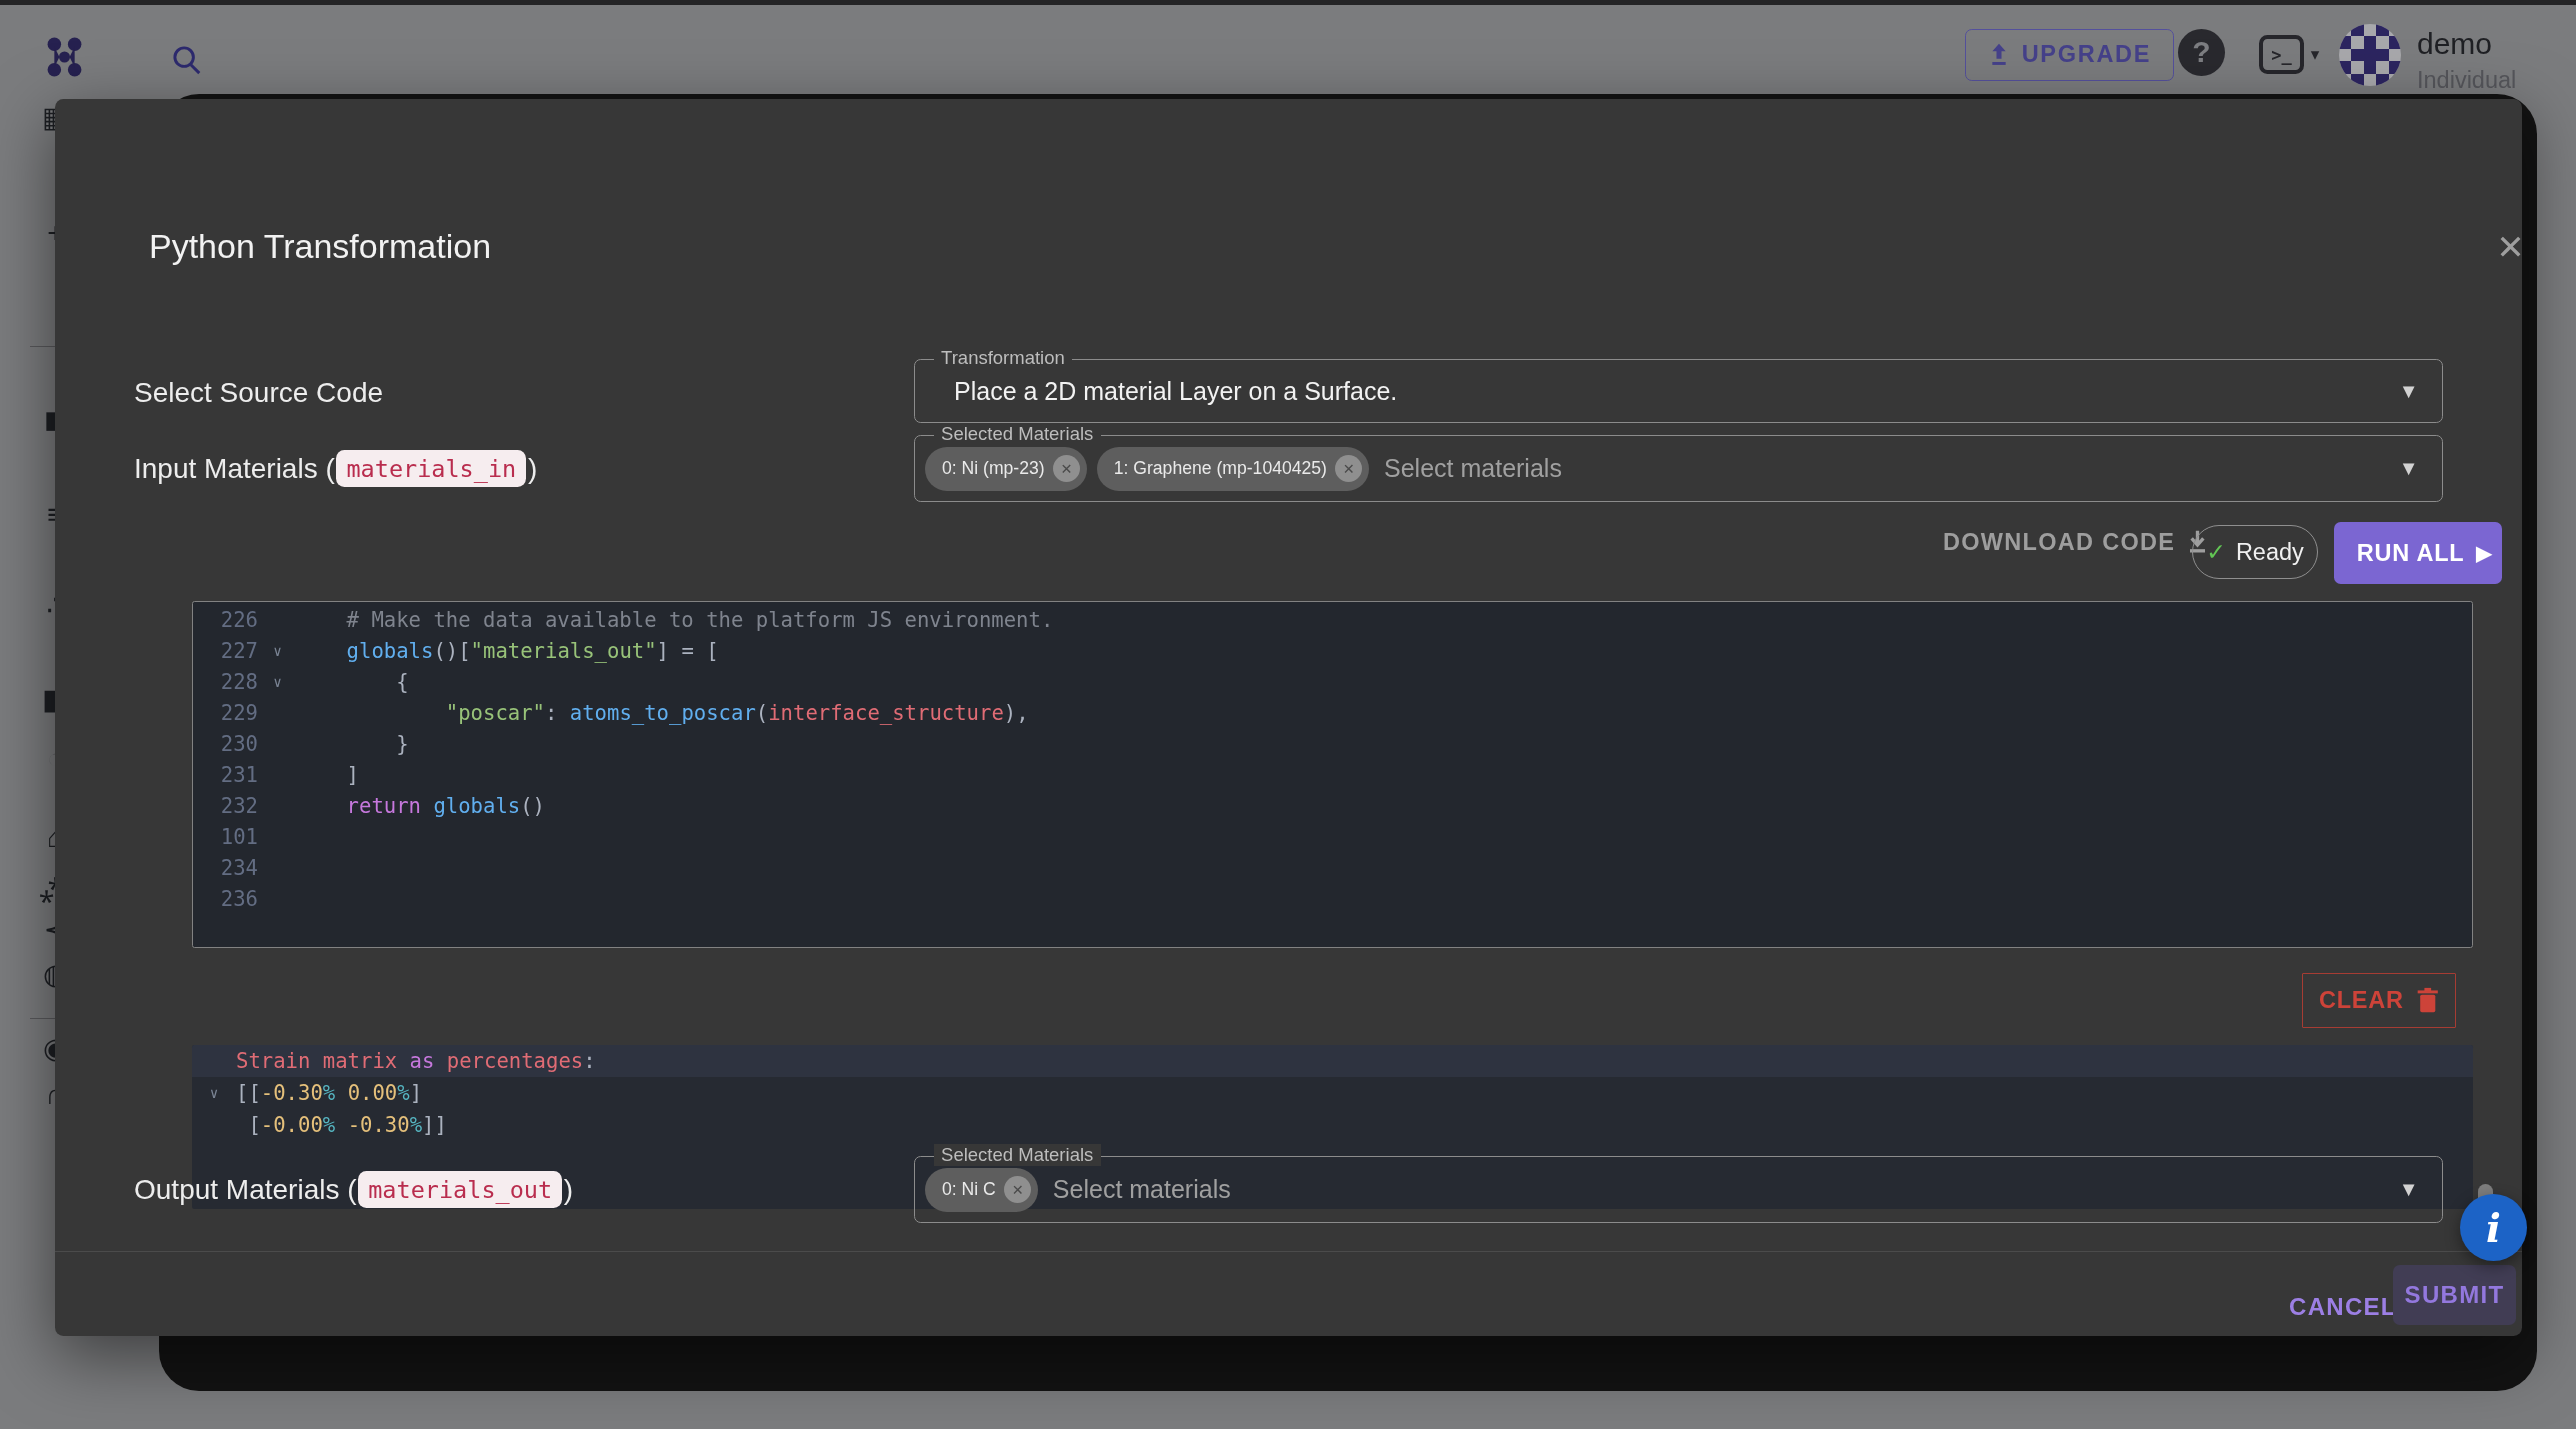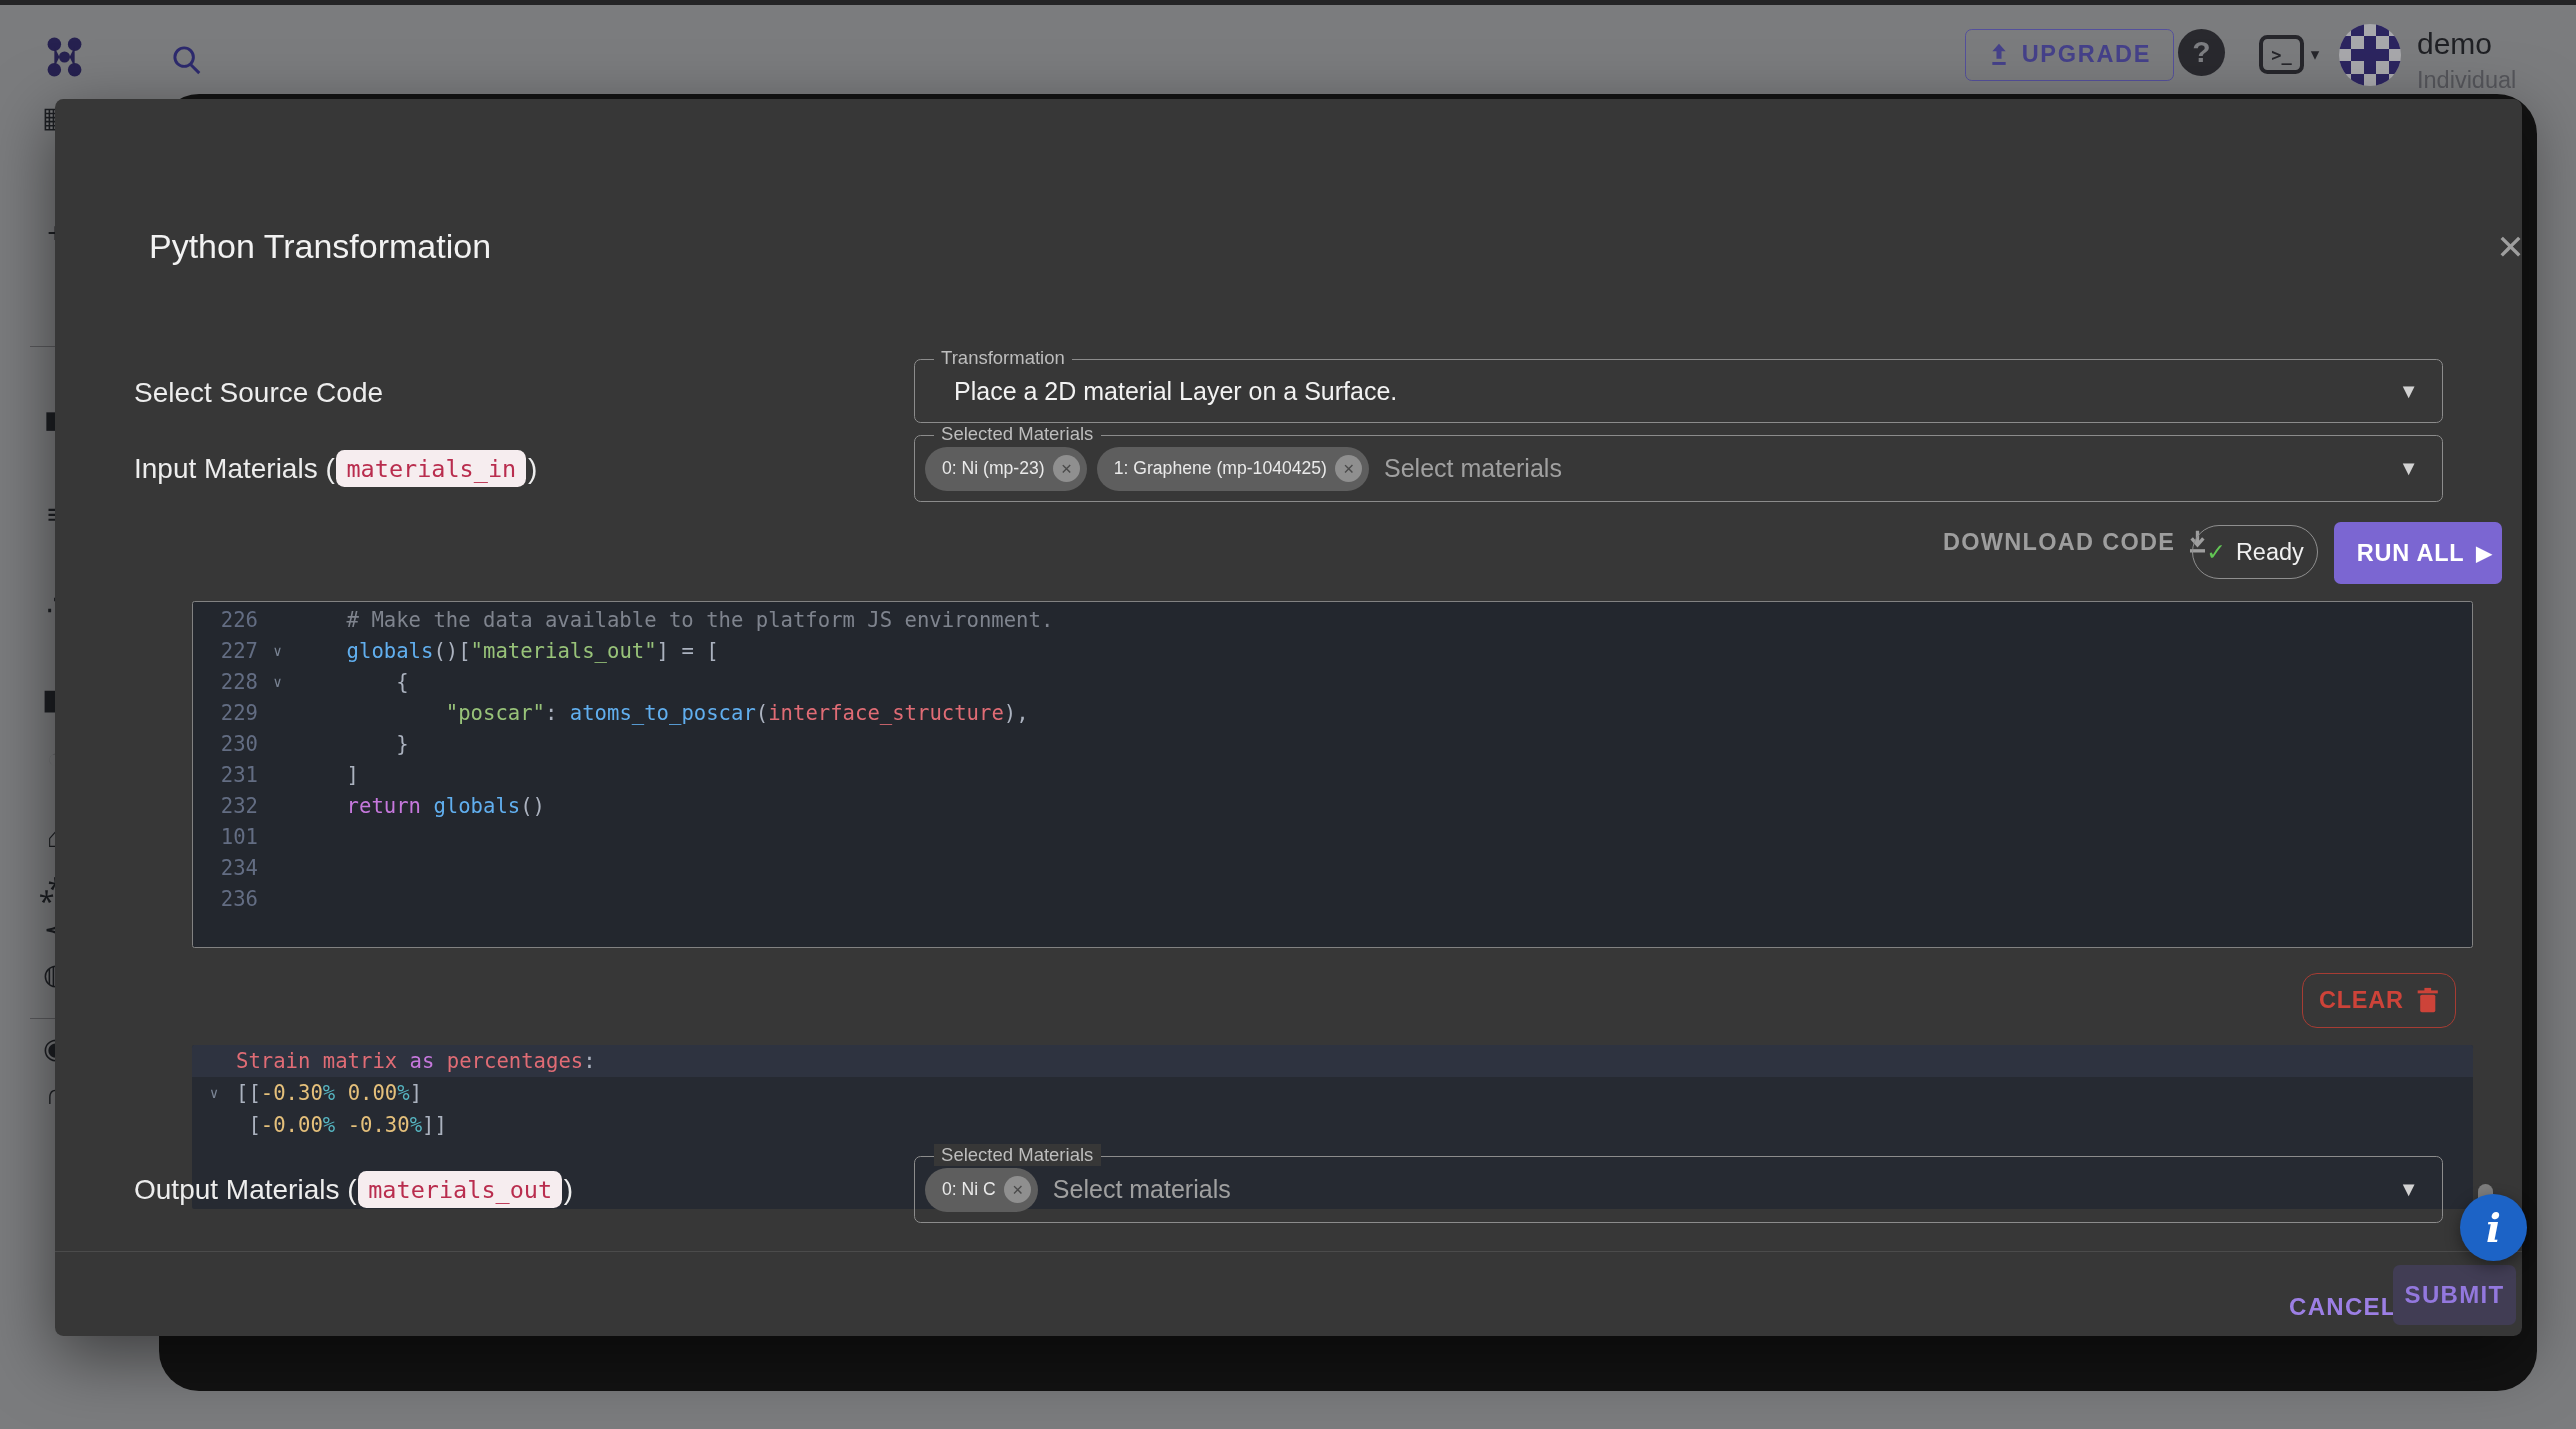--- a/index.html
+++ b/index.html
@@ -75,21 +75,21 @@
 
   .editor { position:absolute; left:137px; top:502px; width:2281px; height:347px;
             background:#23272e; border:1.7px solid #828282; border-radius:2.5px; overflow:hidden;
             font-family:"DejaVu Sans Mono", monospace; font-size:20.6px; padding-top:2.5px; }
   .ed-row { height:31px; display:flex; align-items:center; white-space:pre; }
   .ed-num { width:65px; text-align:right; color:#636d83; flex:none; }
   .ed-fold { width:39px; text-align:center; color:#7a8494; font-size:14.3px; flex:none; }
   .ed-code { flex:1; }
 
   .clear-btn { position:absolute; left:2247px; top:874px; width:154px; height:55px;
-               border:1.7px solid #a63c33; border-radius:15px; display:flex; align-items:center;
+               border:1.7px solid #a63c33; border-radius:1px; display:flex; align-items:center;
                justify-content:center; gap:11.7px; color:#cd4339; font-size:23.5px; font-weight:bold;
                letter-spacing:0.8px; }
 
   .console { position:absolute; left:137px; top:946px; width:2281px; height:164px;
              background:#262a32; border-radius:2.5px; overflow:hidden;
              font-family:"DejaVu Sans Mono", monospace; font-size:20.6px; }
   .cn-row { height:32px; display:flex; align-items:center; white-space:pre; }
   .cn-row.hl { background:#2e3340; }
   .cn-fold { width:44px; text-align:center; color:#7a8494; font-size:14.3px; flex:none; }
 

